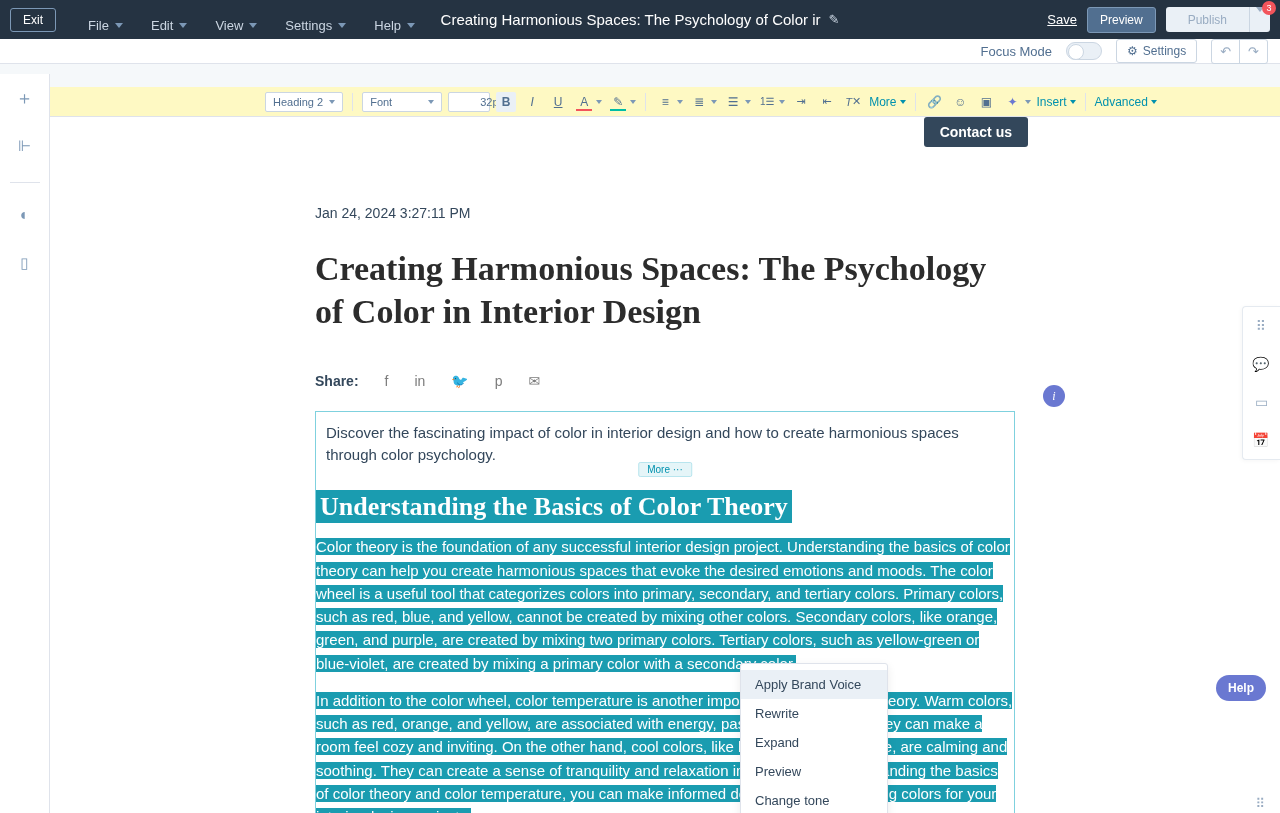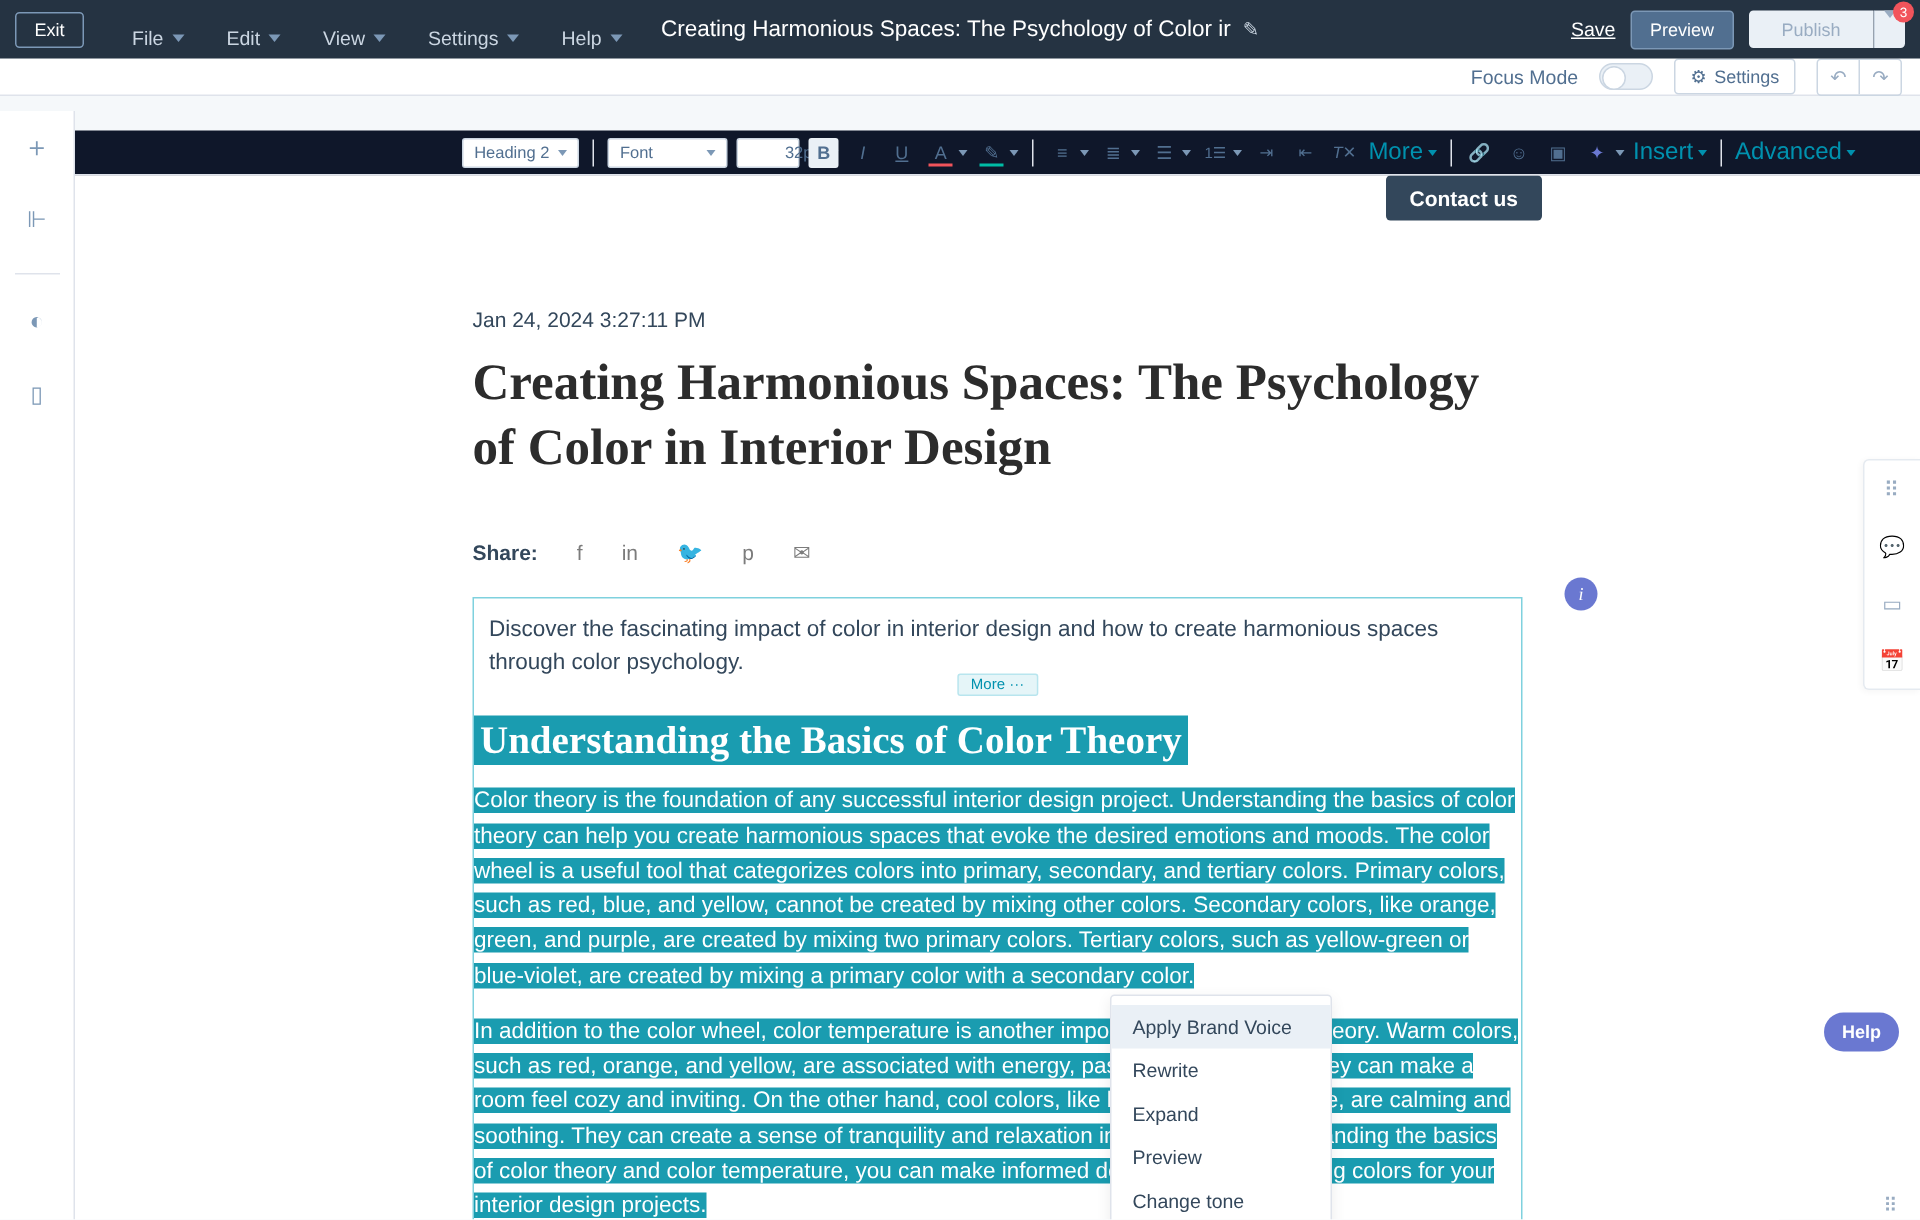--- a/index.html
+++ b/index.html
@@ -200,29 +200,28 @@
     background: #dfe3eb;
     margin: 4px 0 14px;
   }
 
   
   .editor-toolbar {
     position: absolute;
     left: 50px; top: 87px;
     right: 0;
     height: 30px;
-    background: #0f172a;
+    background: #fef9c3;
     border-bottom: 1px solid #dfe3eb;
     display: flex;
     align-items: center;
     padding-left: 215px;
     gap: 6px;
     font-size: 12px;
     color: #516f90;
-    justify-content: center;
   }
   .tb-dropdown {
     border: 1px solid #cbd6e2;
     background: #fff;
     padding: 3px 7px;
     border-radius: 2px;
     display: flex;
     align-items: center;
     gap: 6px;
     font-size: 11px;
@@ -252,21 +251,21 @@
     align-items: center;
     gap: 2px;
   }
   .tb-btn-arrow .arrow {
     width: 0; height: 0;
     border-left: 3px solid transparent;
     border-right: 3px solid transparent;
     border-top: 4px solid #7c98b6;
   }
   .tb-sep { width: 1px; height: 18px; background: #dfe3eb; margin: 0 3px; }
-  .tb-link { color: #0091ae; font-size: 16px; cursor: pointer; display: flex; align-items: center; gap: 3px; }
+  .tb-link { color: #0091ae; font-size: 12px; cursor: pointer; display: flex; align-items: center; gap: 3px; }
   .tb-link .arrow {
     width: 0; height: 0;
     border-left: 3px solid transparent;
     border-right: 3px solid transparent;
     border-top: 4px solid #0091ae;
   }
   .underline-a { position: relative; }
   .underline-a::after { content: ""; position: absolute; left: 2px; right: 2px; bottom: 1px; height: 2px; background: #f2545b; }
   .highlight-sw::after { content: ""; position: absolute; left: 2px; right: 2px; bottom: 1px; height: 2px; background: #00bda5; }
 
@@ -294,21 +293,21 @@
   }
 
   .post {
     width: 700px;
     margin-left: 265px;
     padding-top: 88px;
   }
   .post-date {
     font-size: 14px;
     color: #33475b;
-    margin-bottom: 14px;
+    margin-bottom: 27px;
   }
   .post-title {
     font-family: Georgia, "Times New Roman", serif;
     font-size: 34px;
     font-weight: 700;
     line-height: 1.25;
     color: #2c2c2c;
     margin-bottom: 40px;
   }
   .share-row {

